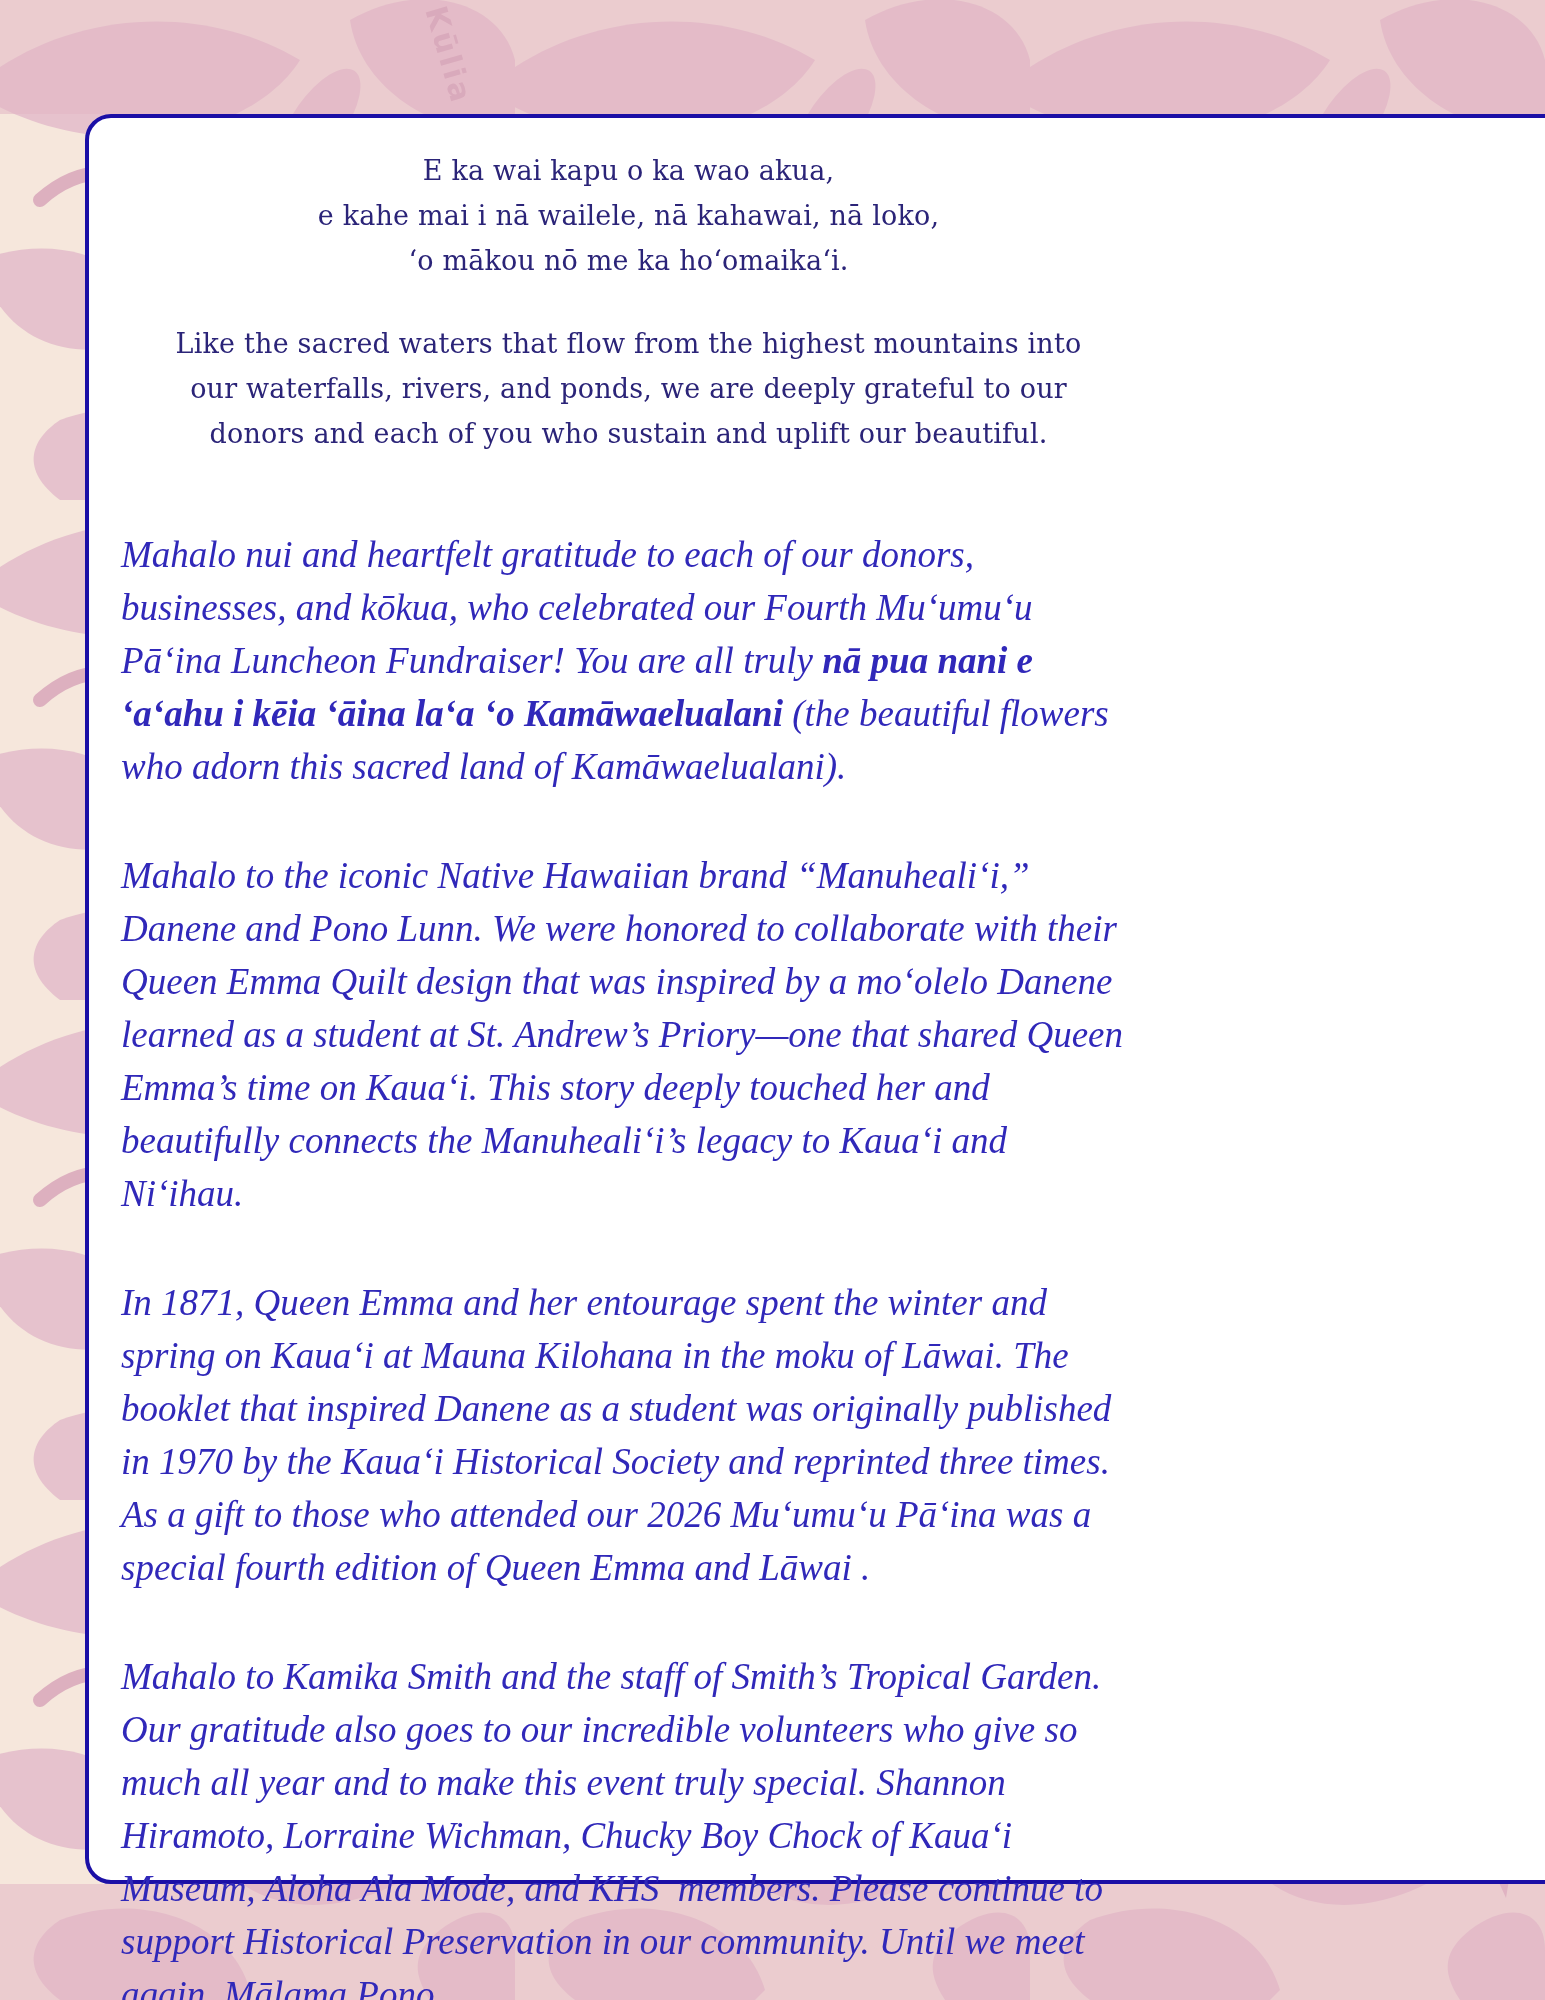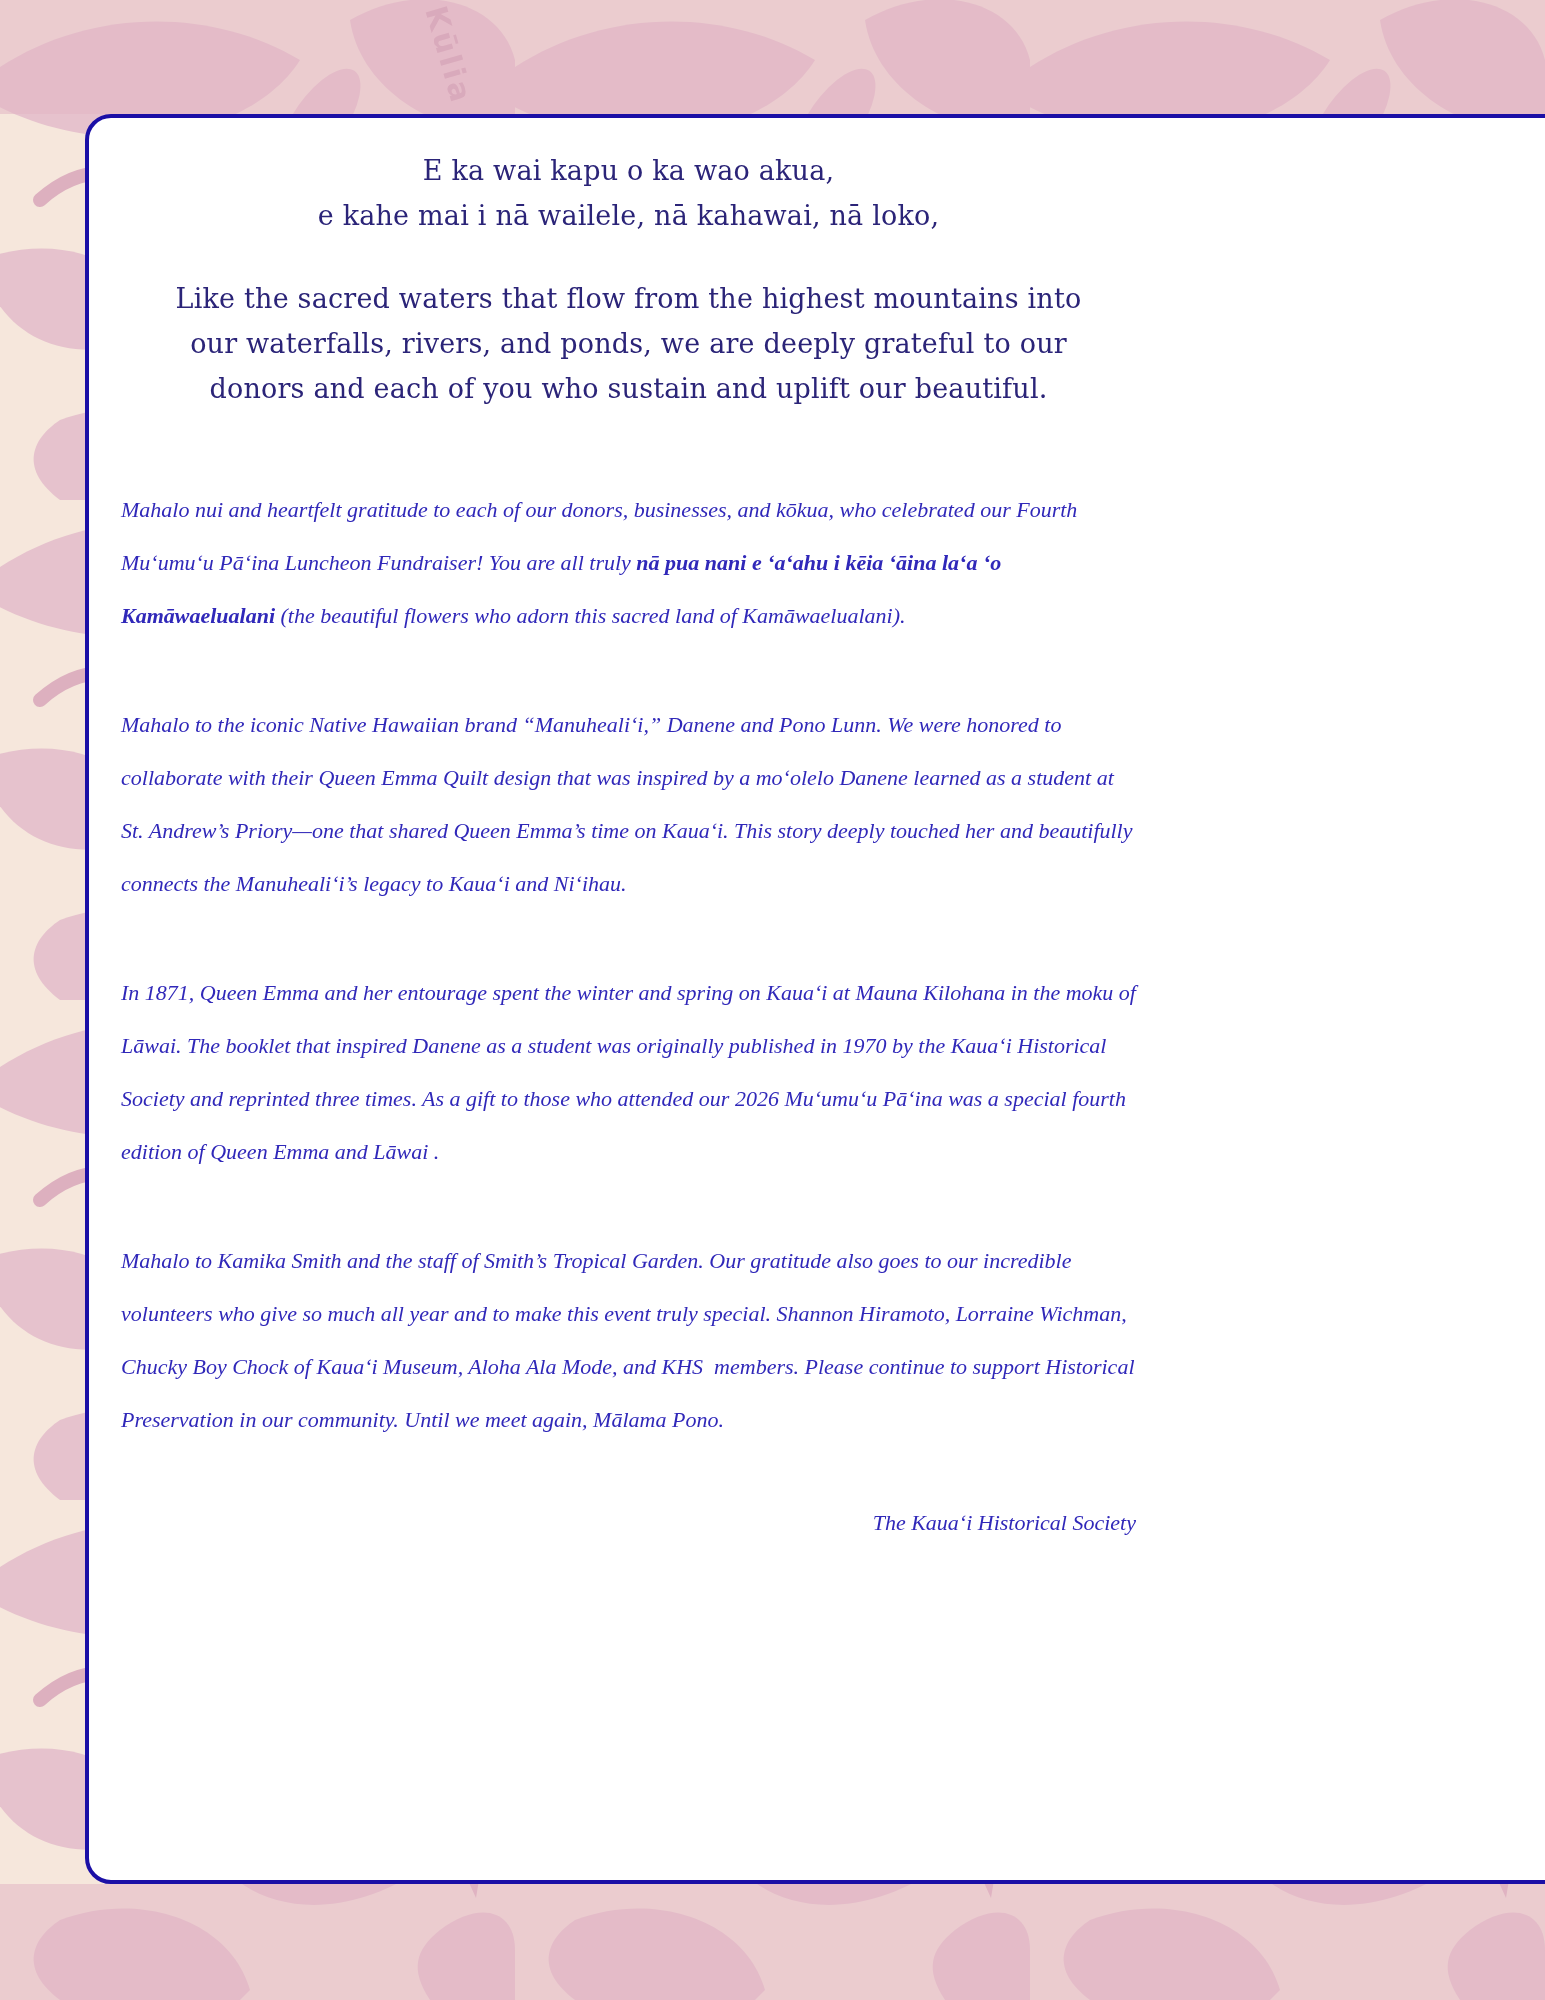--- a/index.html
+++ b/index.html
@@ -43,21 +43,21 @@
     color:var(--heading-blue,#2b2478);
     text-align:center;
     letter-spacing:.2px;
   }
   .oli{margin-top:30px;}
   .intro{margin-top:38px;}
 
   .paragraphs p,.signature{
     font-family:"Liberation Serif",serif;
     font-style:italic;
-    font-size:22px;line-height:53px;
+    font-size:37px;line-height:53px;
     color:var(--body-blue,#3028b9);
     margin:56px 0 0 0;
     white-space:pre-wrap;
   }
   .paragraphs p:first-child{margin-top:72px;}
   .paragraphs b{font-weight:bold;}
   .signature{margin-top:50px;text-align:right;}
 </style>
 </head>
 <body>
@@ -92,20 +92,21 @@
   </svg>
 
   <div class="watermark">Kūlia i</div>
 
   <div class="card">
     <div class="content">
 
       <div class="oli">
         <div>E ka wai kapu o ka wao akua,</div>
         <div>e kahe mai i nā wailele, nā kahawai, nā loko,</div>
+        <div>ʻo mākou nō me ka hoʻomaikaʻi.</div>
       </div>
 
       <div class="intro">
         <div>Like the sacred waters that flow from the highest mountains into</div>
         <div>our waterfalls, rivers, and ponds, we are deeply grateful to our</div>
         <div>donors and each of you who sustain and uplift our beautiful.</div>
       </div>
 
       <div class="paragraphs">
           <p><span>Mahalo nui and heartfelt gratitude to each of our donors, businesses, and kōkua, who celebrated our Fourth Muʻumuʻu Pāʻina Luncheon Fundraiser! You are all truly </span><b>nā pua nani e ʻaʻahu i kēia ʻāina laʻa ʻo Kamāwaelualani</b><span> (the beautiful flowers who adorn this sacred land of Kamāwaelualani).</span></p>

